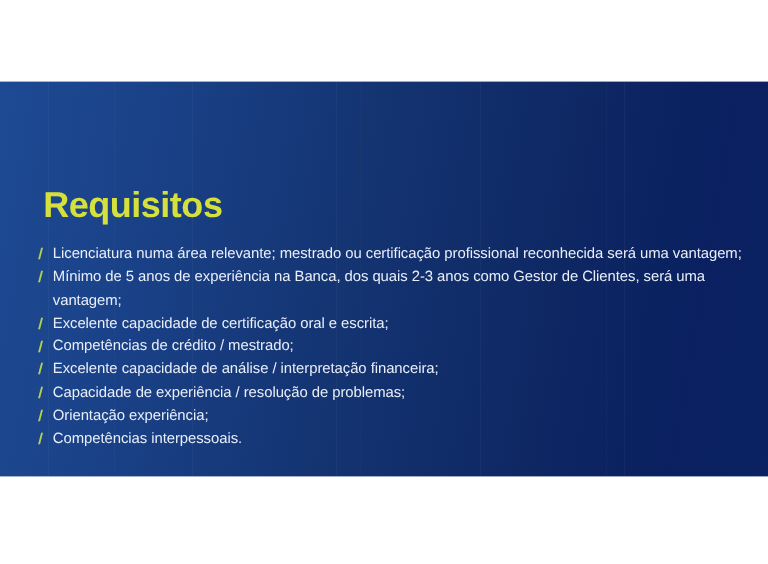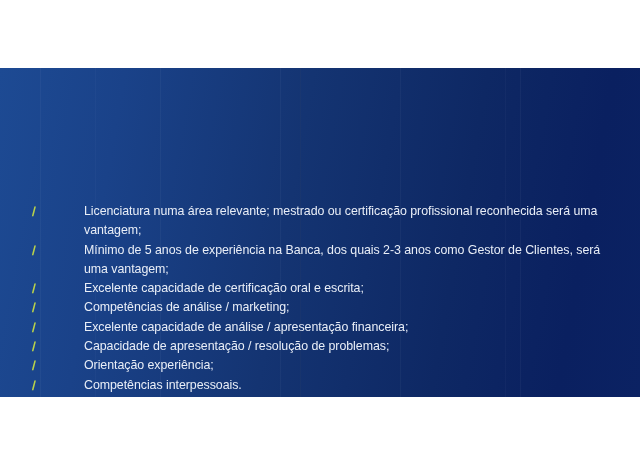--- a/index.html
+++ b/index.html
@@ -94,58 +94,58 @@
     color: #b9d24a;
     font-size: 13px;
     font-weight: bold;
     line-height: 19.3px;
     transform: skewX(-4deg);
   }
 
   .requirement-text {
     flex: 1 1 auto;
     display: block;
-    margin-left: 40px;
   }
 </style>
 </head>
 <body>
 
 <div id="slide-root">
 
   <div id="banner">
     <div id="banner-streaks"></div>
 
     <div id="banner-inner">
 
+      <h1 id="slide-title">Requisitos</h1>
 
       <ul id="requirements-list">
         <li class="requirement-item">
           <span class="bullet-slash">/</span>
           <span class="requirement-text">Licenciatura numa área relevante; mestrado ou certificação profissional reconhecida será uma vantagem;</span>
         </li>
         <li class="requirement-item">
           <span class="bullet-slash">/</span>
           <span class="requirement-text">Mínimo de 5 anos de experiência na Banca, dos quais 2-3 anos como Gestor de Clientes, será uma vantagem;</span>
         </li>
         <li class="requirement-item">
           <span class="bullet-slash">/</span>
           <span class="requirement-text">Excelente capacidade de certificação oral e escrita;</span>
         </li>
         <li class="requirement-item">
           <span class="bullet-slash">/</span>
-          <span class="requirement-text">Competências de análise / marketing;</span>
+          <span class="requirement-text">Competências de crédito / mestrado;</span>
         </li>
         <li class="requirement-item">
           <span class="bullet-slash">/</span>
-          <span class="requirement-text">Excelente capacidade de análise / apresentação financeira;</span>
+          <span class="requirement-text">Excelente capacidade de análise / interpretação financeira;</span>
         </li>
         <li class="requirement-item">
           <span class="bullet-slash">/</span>
-          <span class="requirement-text">Capacidade de apresentação / resolução de problemas;</span>
+          <span class="requirement-text">Capacidade de experiência / resolução de problemas;</span>
         </li>
         <li class="requirement-item">
           <span class="bullet-slash">/</span>
           <span class="requirement-text">Orientação experiência;</span>
         </li>
         <li class="requirement-item">
           <span class="bullet-slash">/</span>
           <span class="requirement-text">Competências interpessoais.</span>
         </li>
       </ul>

